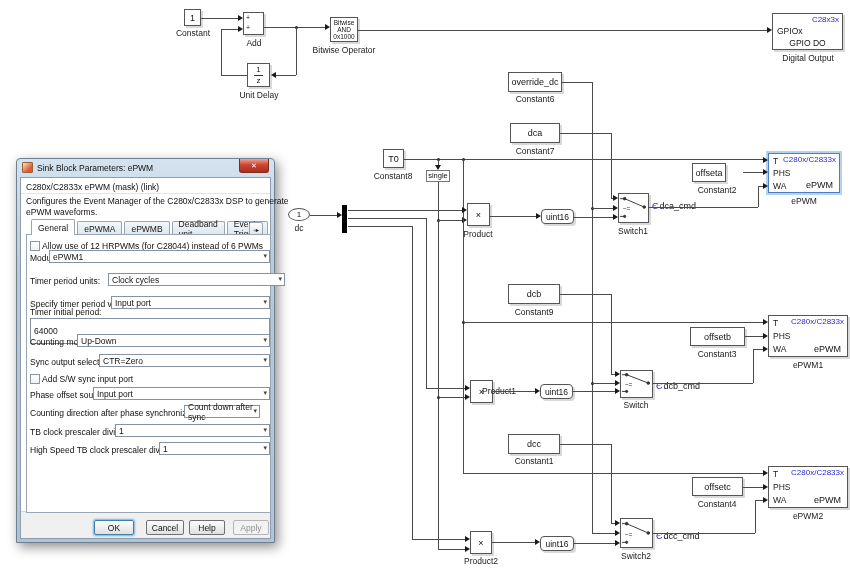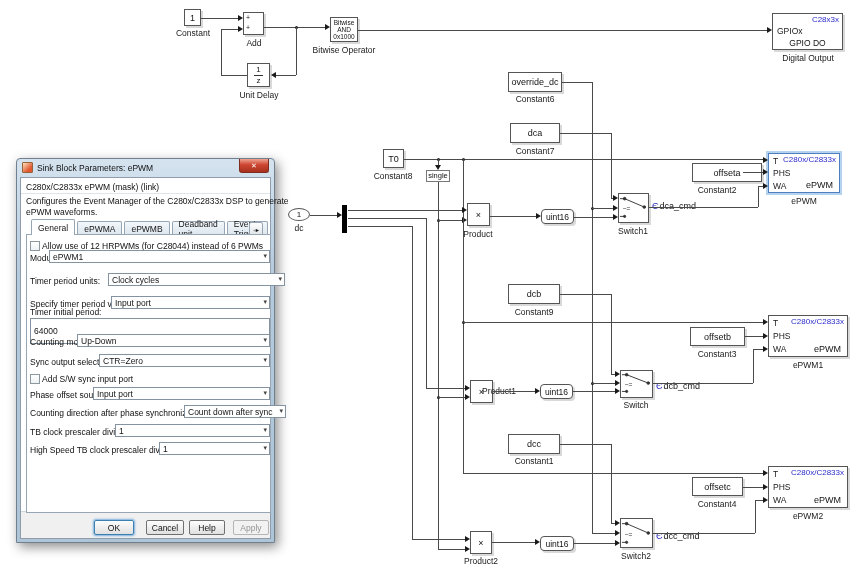--- a/index.html
+++ b/index.html
@@ -144,21 +144,21 @@
   <div class="b" style="left:508px;top:284px;width:52px;height:20px;">
       <span>dcb</span>
     </div>
   <div class="lb" style="left:534px;top:307px;">Constant9</div>
 
   <div class="b" style="left:508px;top:434px;width:52px;height:20px;">
       <span>dcc</span>
     </div>
   <div class="lb" style="left:534px;top:456px;">Constant1</div>
 
-  <div class="b" style="left:692px;top:163px;width:70px;height:19px;">
+  <div class="b" style="left:692px;top:163px;width:34px;height:19px;">
       <span>offseta</span>
     </div>
   <div class="lb" style="left:717px;top:185px;">Constant2</div>
 
   <div class="b" style="left:690px;top:327px;width:55px;height:19px;">
       <span>offsetb</span>
     </div>
   <div class="lb" style="left:717px;top:349px;">Constant3</div>
 
   <div class="b" style="left:692px;top:477px;width:51px;height:19px;">
@@ -438,21 +438,21 @@
       <span class="cb" style="left:9px;top:196px;"></span>
       <div class="row-lb" style="left:21px;top:196px;">Add S/W sync input port</div>
 
       <div class="row-lb" style="left:9px;top:212px;">Phase offset source:</div>
       <div class="combo" style="left:72px;top:209px;width:177px;">
           <span>Input port</span>
           <span class="dd">▾</span>
         </div>
 
       <div class="row-lb" style="left:9px;top:230px;">Counting direction after phase synchronization:</div>
-      <div class="combo" style="left:163px;top:227px;width:102px;">
+      <div class="combo" style="left:163px;top:227px;width:76px;">
           <span>Count down after sync</span>
           <span class="dd">▾</span>
         </div>
 
       <div class="row-lb" style="left:9px;top:249px;">TB clock prescaler divider:</div>
       <div class="combo" style="left:94px;top:246px;width:155px;">
           <span>1</span>
           <span class="dd">▾</span>
         </div>
 

